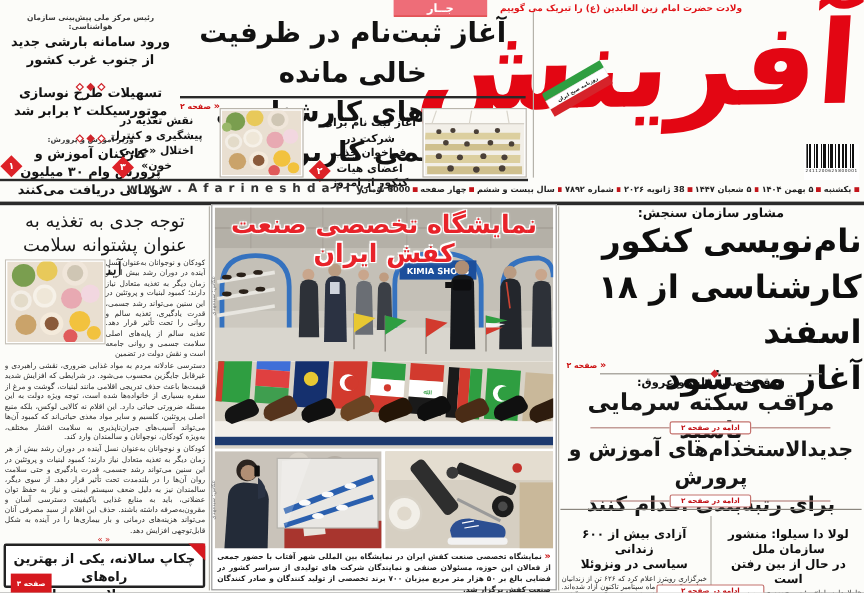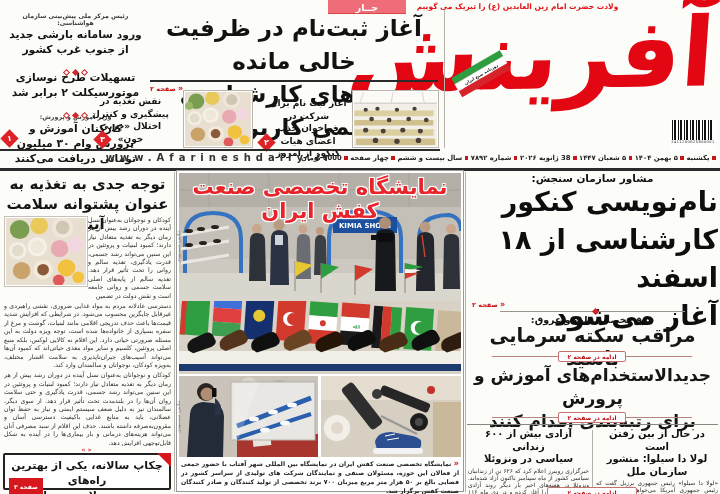--- a/index.html
+++ b/index.html
@@ -69,39 +69,39 @@
   .rc-kicker2 { left:467px; top:314px; width:251px; font-size:9.5px; }
   .rc-head2 { left:467px; top:324px; width:251px; text-align:center; font-size:19.5px; font-weight:bold; }
   .tagrow { position:absolute; display:flex; align-items:center; justify-content:center; }
   .tagrow .wing { flex:1; height:1px; background:#b5847f; position:relative; }
   .tagbox { border:1px solid #c4726e; border-radius:2px; color:#c11015; font-size:6px;
     font-weight:bold; padding:1px 8px; white-space:nowrap; background:#fff; }
   .rc-head3 { left:467px; top:364px; width:251px; text-align:center;
     font-size:17px; font-weight:bold; line-height:23px; }
   .rc-rule { left:467px; top:424px; width:251px; height:1px; background:#8a867e; }
   .subart { position:absolute; top:428px; height:64px; }
-  .subart .st { text-align:center; font-size:10px; font-weight:bold; line-height:12.5px; color:#101010; }
+  .subart .st { text-align:center; font-size:10px; font-weight:bold; line-height:12.5px; color:#101010;margin-top:12px; }
   .subart .sb { margin-top:2px; font-size:5.9px; line-height:7.3px; text-align:justify; color:#2a2a2a; }
   .sub-divider { left:592px; top:430px; height:60px; }
 
   
   .frame { left:176px; top:170px; width:288px; height:322px; border:1px solid #999;
     background:#fff; }
   .photo-title { left:176px; top:175px; width:288px; text-align:center; z-index:6;
     font-size:21px; font-weight:bold; color:#e8232a;
     text-shadow:-1px -1px 0 #fff,1px -1px 0 #fff,-1px 1px 0 #fff,1px 1px 0 #fff,0 0 3px #fff; }
   .caption { left:181px; top:459px; width:278px; font-size:6.2px; font-weight:bold;
     line-height:9px; text-align:justify; color:#222; }
   .caption .q { color:#cc1112; font-size:8px; }
   .credit { left:176px; writing-mode:vertical-rl; transform:rotate(180deg);
     font-size:4.5px; color:#777; }
 
   
   .lc-head { left:3px; top:174px; width:169px; text-align:center;
-    font-size:15px; font-weight:bold; line-height:20px; }
+    font-size:15px; font-weight:normal; line-height:20px; }
   .lc-body { left:4px; top:216px; width:167px; height:230px; overflow:hidden;
     font-size:6.2px; line-height:8.4px; text-align:justify; color:#2b2b2b; }
   .lc-body p { margin-bottom:2px; }
   .foodphoto { float:left; width:84px; height:71px; margin:0 0 2px 0;
     border:1px solid #c5c1b8; background:#fff; padding:1px; }
   .endmark { left:0; top:446px; width:175px; text-align:center; color:#cc1112; font-size:7px; letter-spacing:2px; }
   .checkbox { left:3px; top:453px; width:168px; height:37px; border:2px solid #222;
     border-radius:2px; background:#fff; text-align:center; font-size:11px;
     font-weight:bold; line-height:15px; padding-top:3px; }
   .corner { position:absolute; top:-2px; right:-2px; width:0; height:0;
@@ -275,22 +275,22 @@
   </div>
   <div class="tagrow" style="left:492px; top:412px; width:200px;">
     <i class="wing"></i>
     <span class="tagbox">ادامه در صفحه ۲</span>
     <i class="wing"></i>
   </div>
   <div class="abs rc-rule"></div>
 
   <div class="subart" style="left:596px; width:122px;">
     <div class="st">
+      <div>لولا دا سیلوا: منشور سازمان ملل</div>
       <div>در حال از بین رفتن است</div>
-      <div>لولا دا سیلوا: منشور سازمان ملل</div>
     </div>
     <div class="sb">«لولا دا سیلوا» رئیس جمهوری برزیل گفت که رئیس جمهوری آمریکا می‌خواهد سازمان ملل جدیدی ایجاد کند و خود مالک آن باشد. وی افزود: هر روز او چیزی می‌گوید و جهان به آن واکنش نشان می‌دهد. رئیس جمهوری برزیل با دفاع از چندجانبه‌گرایی در برابر آنچه «قانون جنگل» در مناسبات جهانی خواند، هشدار داد که منشور سازمان ملل در حال از بین رفتن است.</div>
   </div>
   <div class="abs vline sub-divider"></div>
   <div class="subart" style="left:468px; width:121px;">
     <div class="st">
       <div>آزادی بیش از ۶۰۰ زندانی</div>
       <div>سیاسی در ونزوئلا</div>
     </div>
     <div class="sb">خبرگزاری رویترز اعلام کرد که ۶۲۶ تن از زندانیان سیاسی کشور از ماه سپتامبر تاکنون آزاد شده‌اند. ونزوئلا در هفته‌های اخیر بار دیگر روند آزادی زندانیان سیاسی را آغاز کرده و در دی ماه ۱۱۶ نفر دیگر نیز آزاد شدند. سی‌ان‌ان پیش‌تر به نقل از منابع مطلع گزارش داده بود که از زمان پایان «نیکولاس مادورو» رئیس جمهور ونزوئلا، چهار زندانی آمریکایی نیز آزاد شدند.</div>

